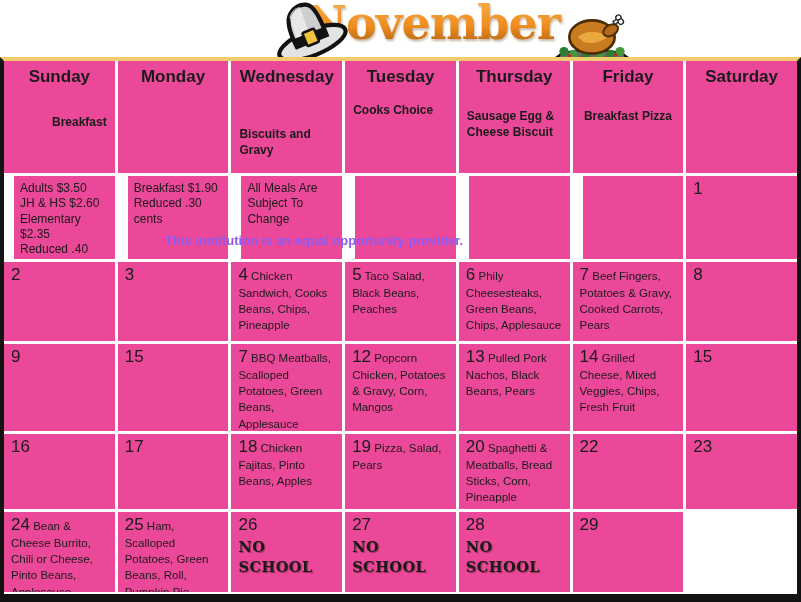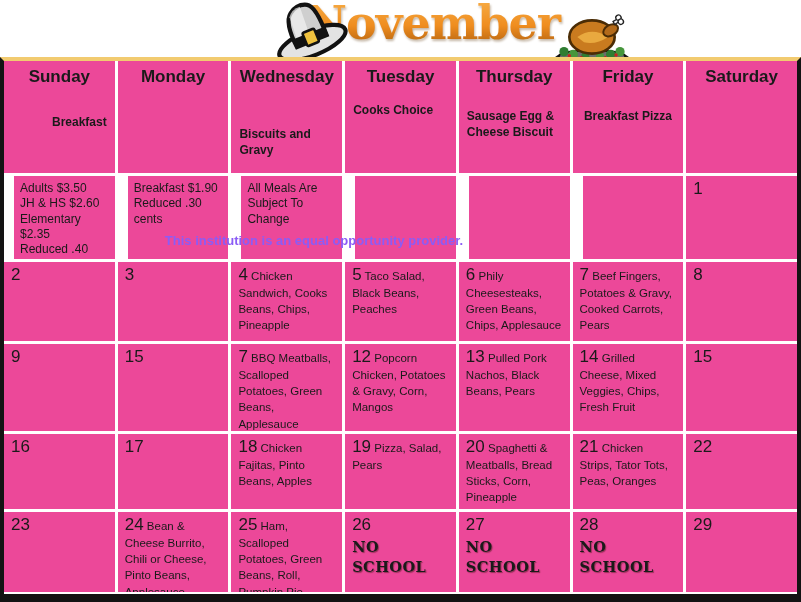--- a/index.html
+++ b/index.html
@@ -167,21 +167,20 @@
         <div class="cell"><span class="dnum">7</span> <span class="menu">BBQ Meatballs, Scalloped Potatoes, Green Beans, Applesauce</span></div>
         <div class="cell"><span class="dnum">12</span> <span class="menu">Popcorn Chicken, Potatoes &amp; Gravy, Corn, Mangos</span></div>
         <div class="cell"><span class="dnum">13</span> <span class="menu">Pulled Pork Nachos, Black Beans, Pears</span></div>
         <div class="cell"><span class="dnum">14</span> <span class="menu">Grilled Cheese, Mixed Veggies, Chips, Fresh Fruit</span></div>
         <div class="cell"><span class="dnum">15</span></div>
         <div class="cell"><span class="dnum">16</span></div>
         <div class="cell"><span class="dnum">17</span></div>
         <div class="cell"><span class="dnum">18</span> <span class="menu">Chicken Fajitas, Pinto Beans, Apples</span></div>
         <div class="cell"><span class="dnum">19</span> <span class="menu">Pizza, Salad, Pears</span></div>
         <div class="cell"><span class="dnum">20</span> <span class="menu">Spaghetti &amp; Meatballs, Bread Sticks, Corn, Pineapple</span></div>
-        <div class="cell"><span class="dnum">21</span> <span class="menu">Chicken Strips, Tator Tots, Peas, Oranges</span></div>
         <div class="cell"><span class="dnum">22</span></div>
         <div class="cell"><span class="dnum">23</span></div>
         <div class="cell"><span class="dnum">24</span> <span class="menu">Bean &amp; Cheese Burrito, Chili or Cheese, Pinto Beans, Applesauce</span></div>
         <div class="cell"><span class="dnum">25</span> <span class="menu">Ham, Scalloped Potatoes, Green Beans, Roll, Pumpkin Pie</span></div>
         <div class="cell"><span class="dnum">26</span><div class="noschool">NO SCHOOL</div></div>
         <div class="cell"><span class="dnum">27</span><div class="noschool">NO SCHOOL</div></div>
         <div class="cell"><span class="dnum">28</span><div class="noschool">NO SCHOOL</div></div>
         <div class="cell"><span class="dnum">29</span></div>
       </div>
 

